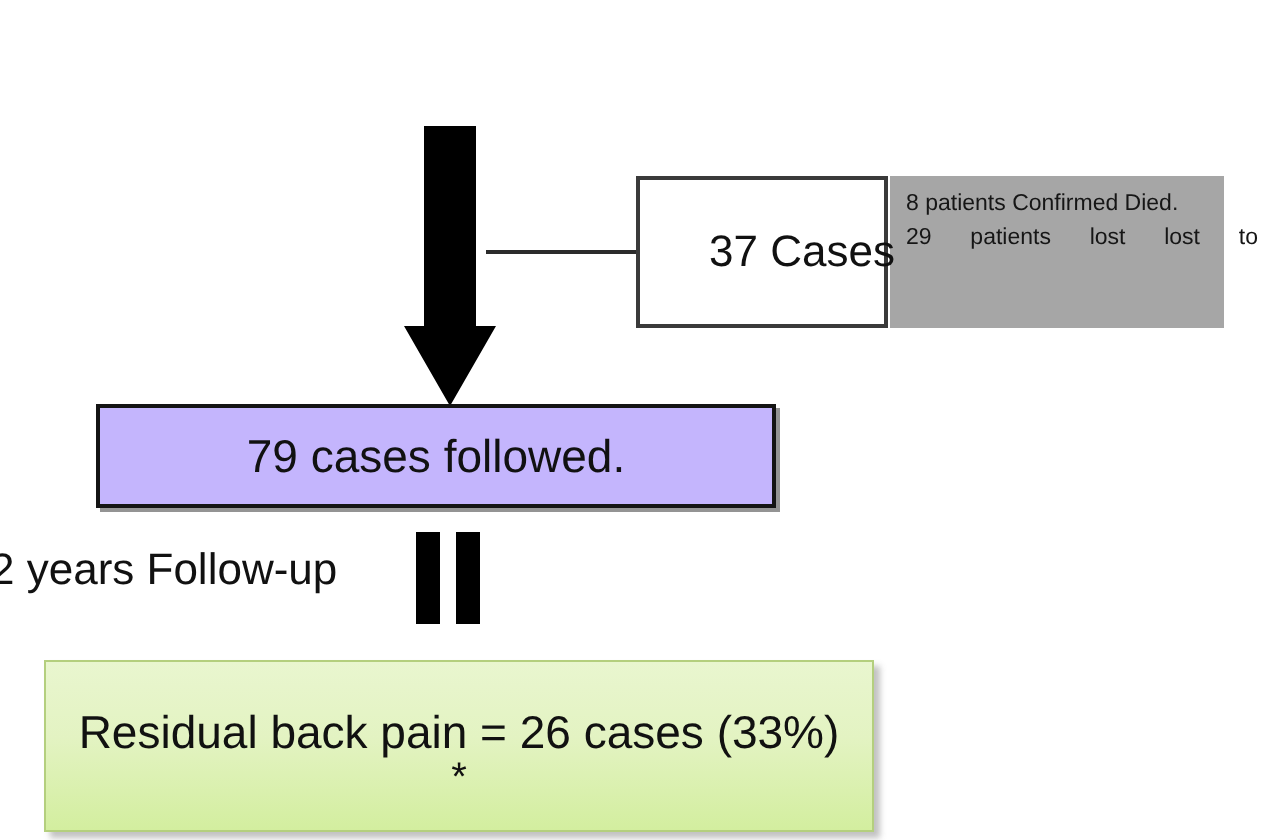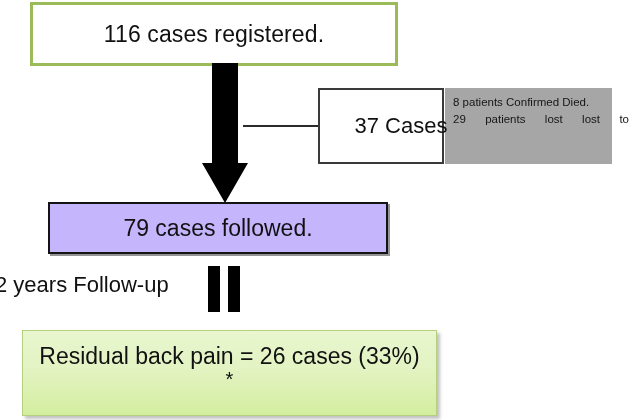--- a/index.html
+++ b/index.html
@@ -163,43 +163,40 @@
     width: 415px;
     height: 86px;
     box-sizing: border-box;
     border: 1px solid #b4cf7e;
     background: linear-gradient(to bottom, #e9f6cf 0%, #e3f3c2 45%, #d3ee9f 100%);
     box-shadow: 3px 3px 3px rgba(120,120,120,0.45);
     display: flex;
     flex-direction: column;
     align-items: center;
     justify-content: flex-start;
-    padding-top: 11px;
+    padding-top: 21px;
   }
   .box-residual .txt-main {
     font-size: 23px;
     color: #111111;
     white-space: nowrap;
     line-height: 28px;
   }
   .box-residual .txt-star {
     font-size: 20px;
     color: #111111;
     line-height: 20px;
     margin-top: -1px;
   }
 </style>
 </head>
 <body>
 
 <div id="canvas">
 
-  <div class="box-registered">
-    <span class="txt">116 cases registered.</span>
-  </div>
 
   <div class="arrow-down">
     <svg width="46" height="140" viewBox="0 0 46 140" xmlns="http://www.w3.org/2000/svg">
       <polygon points="10,0 36,0 36,100 46,100 23,140 0,100 10,100" fill="#000000"></polygon>
     </svg>
   </div>
 
   <div class="branch-line"></div>
 
   <div class="box-cases37">

